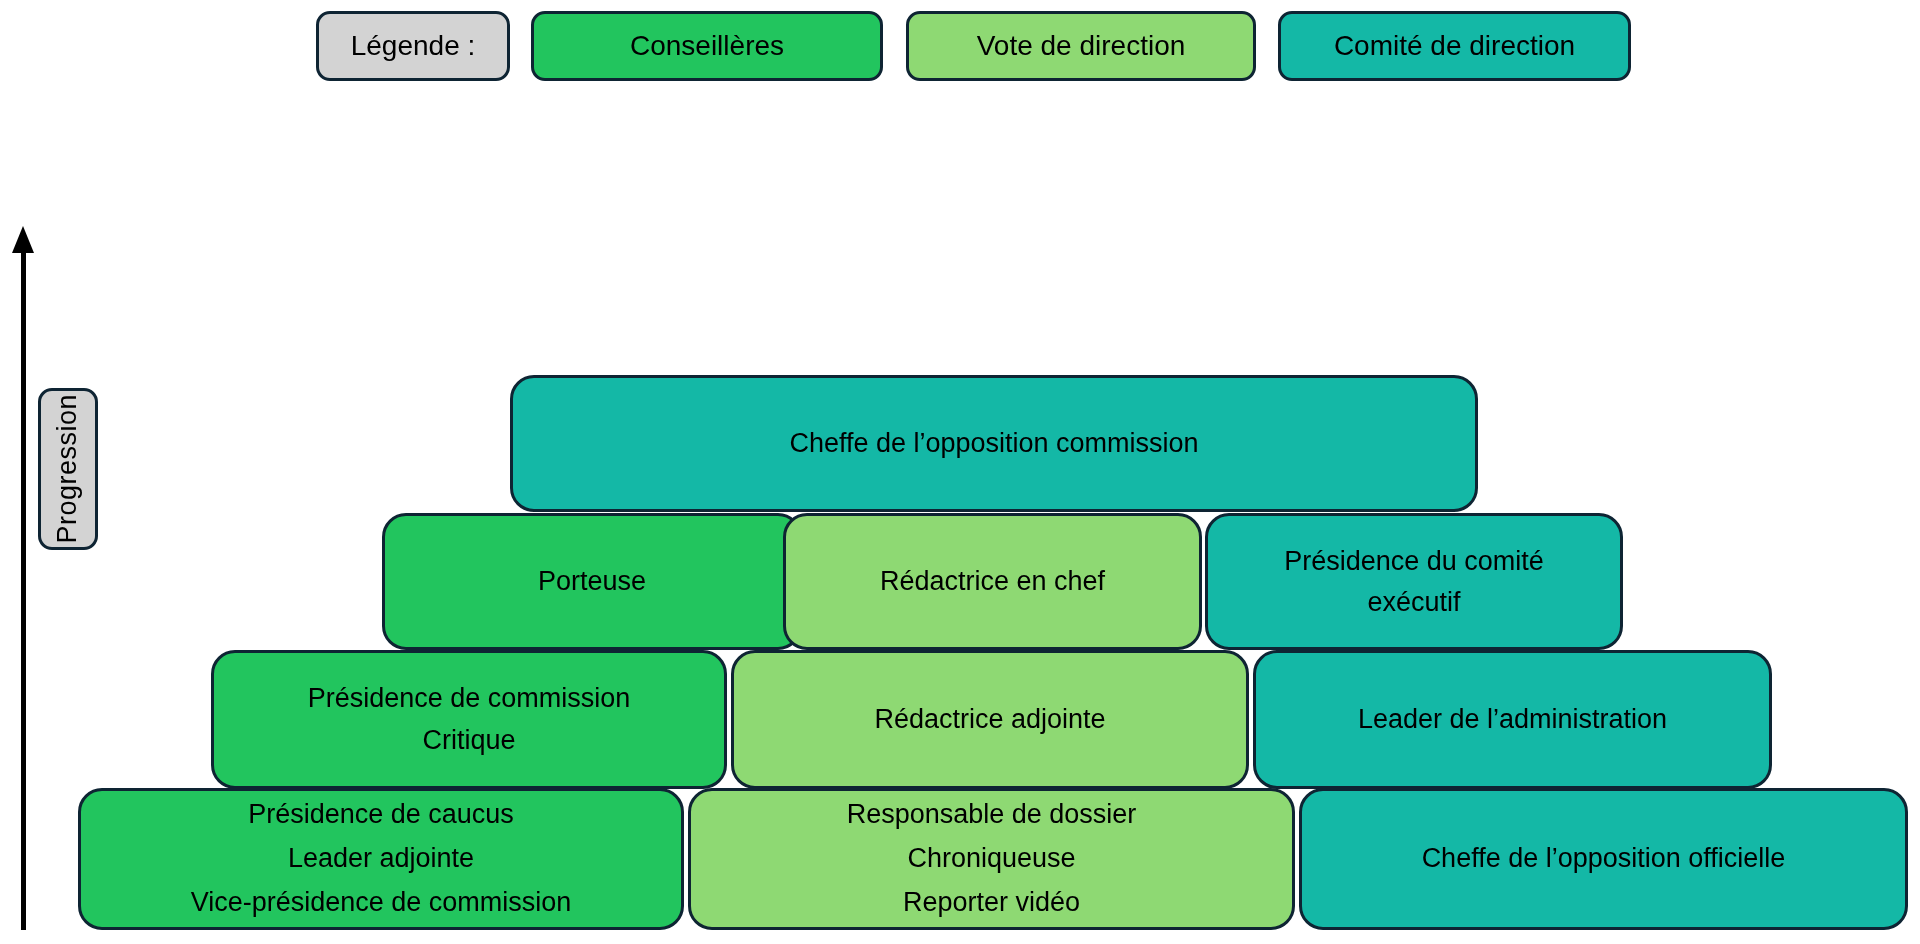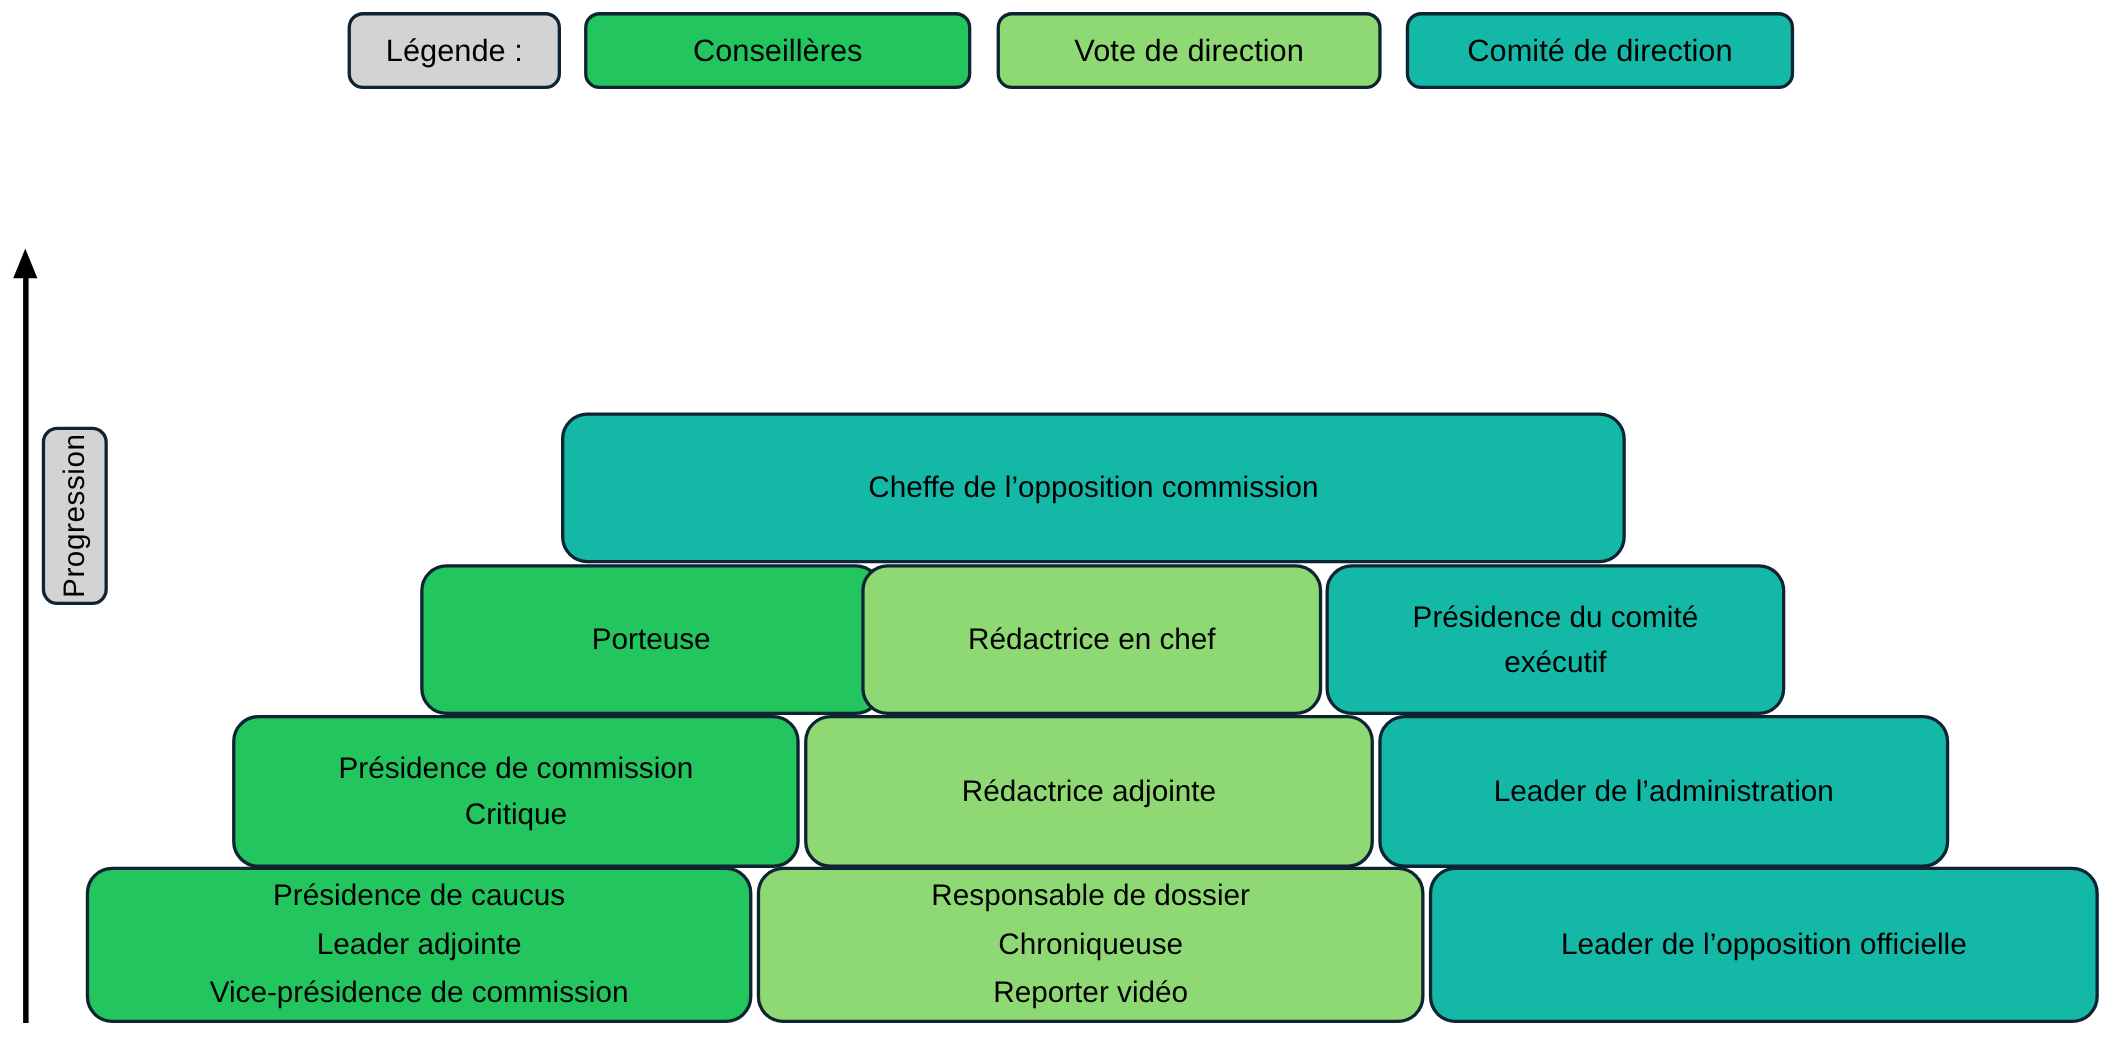--- a/index.html
+++ b/index.html
@@ -98,15 +98,15 @@
 Critique</div>
   <div class="box fill-green" id="r4-green">Rédactrice adjointe</div>
   <div class="box fill-salmon" id="r4-salmon">Leader de l’administration</div>
 
   <div class="box fill-green" id="r5-green">Responsable de dossier
 Chroniqueuse
 Reporter vidéo</div>
   <div class="box fill-blue" id="r5-blue">Présidence de caucus
 Leader adjointe
 Vice-présidence de commission</div>
-  <div class="box fill-salmon" id="r5-salmon">Leader de l’opposition officielle</div>
+  <div class="box fill-salmon" id="r5-salmon">Cheffe de l’opposition officielle</div>
 
 </div>
 
 </body></html>

